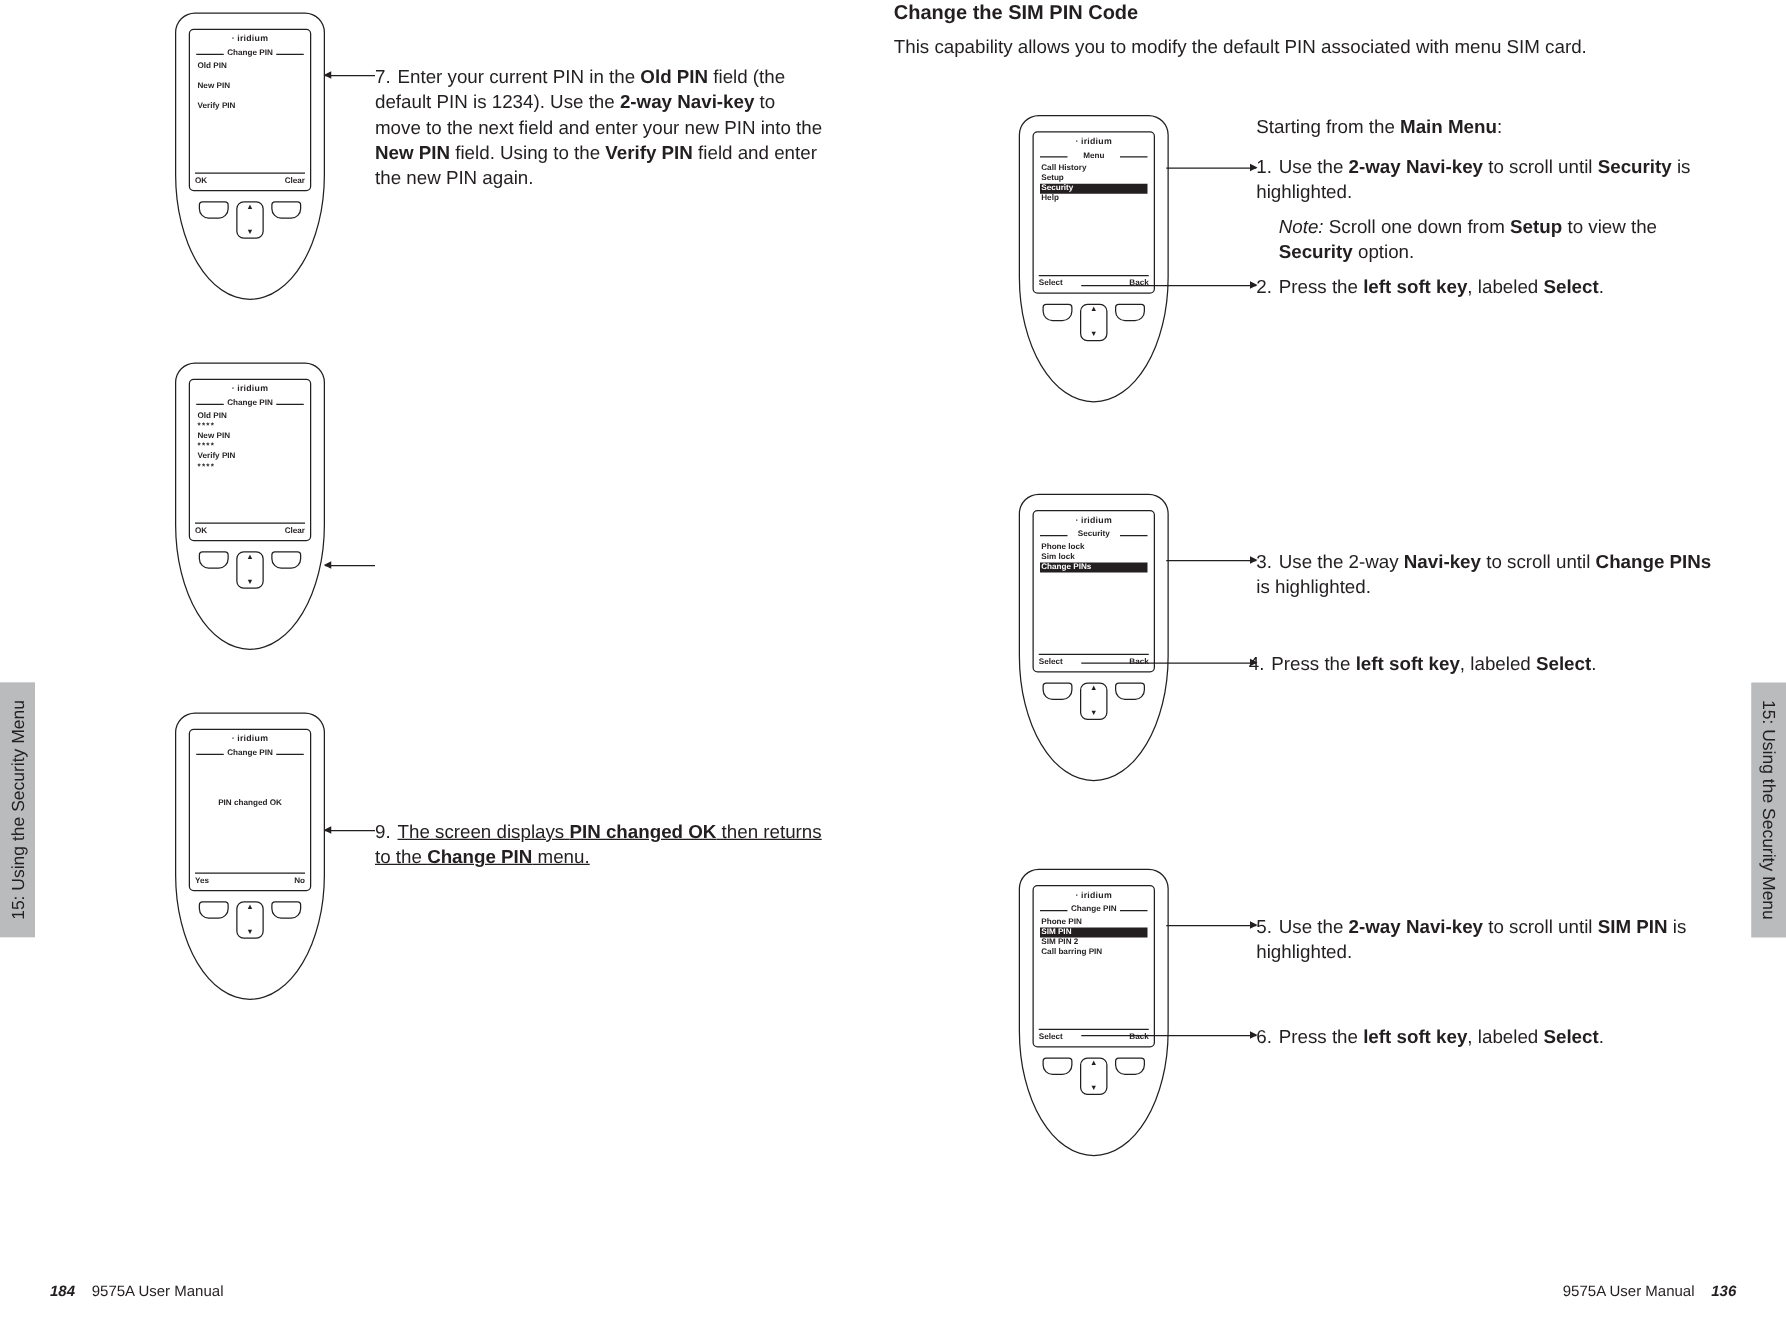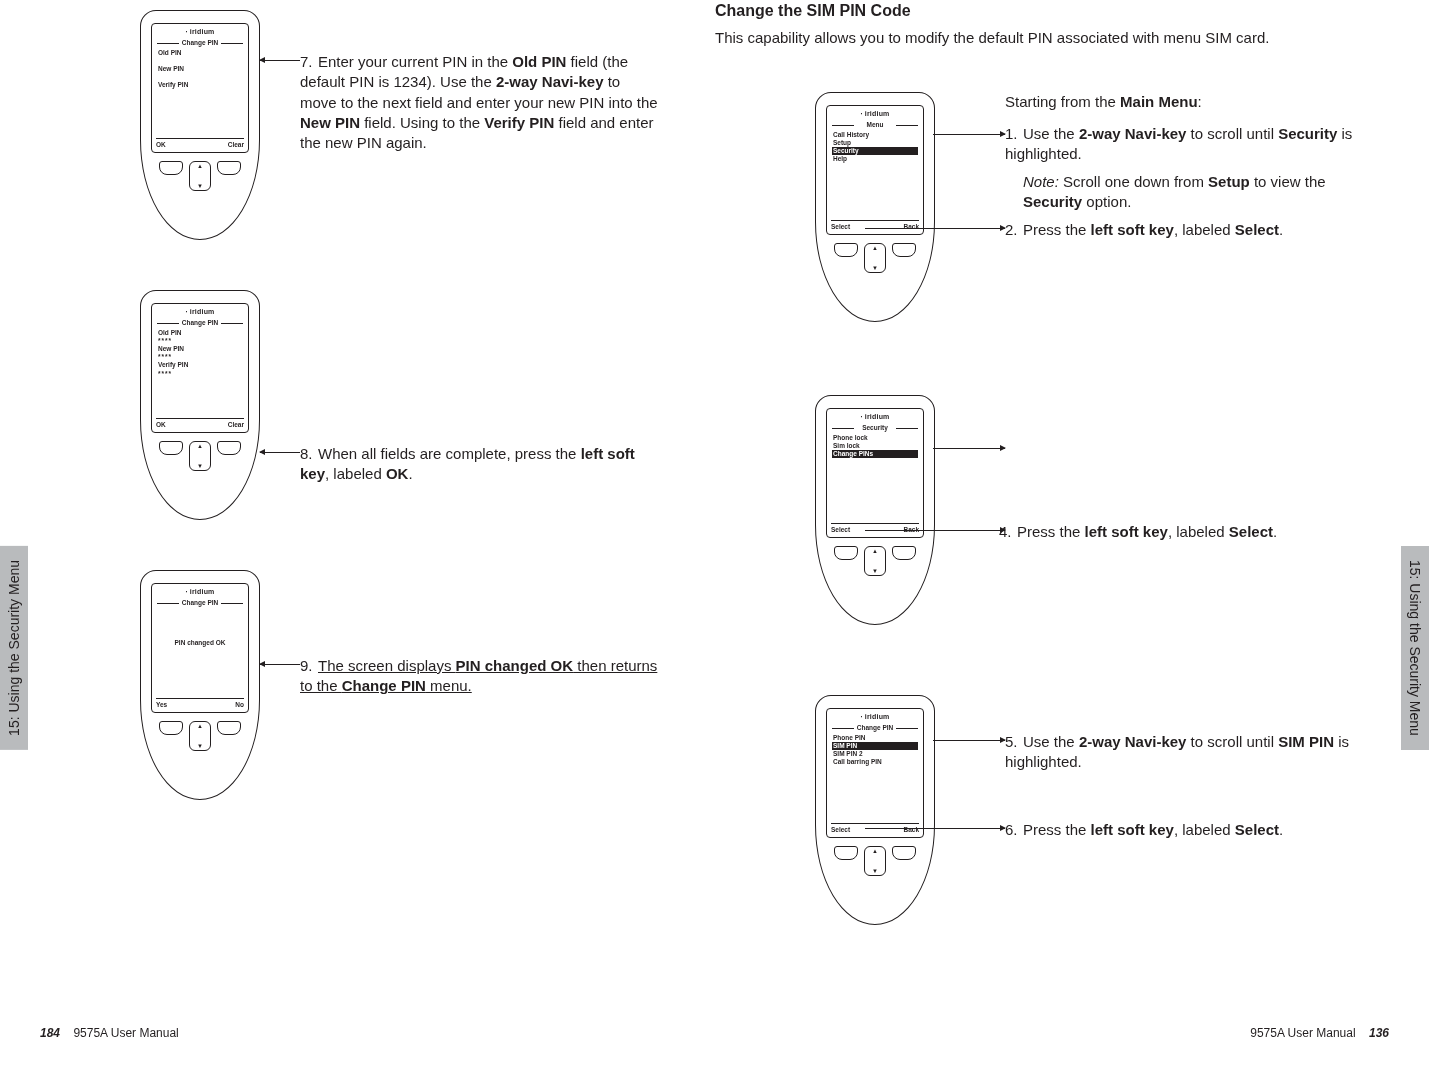--- a/index.html
+++ b/index.html
@@ -105,23 +105,20 @@
         </div>
       </div>
       <div class="keypad">
         <div class="soft"></div>
         <div class="nav"></div>
         <div class="soft"></div>
       </div>
     </div>
   </div>
   <div class="call arrow-left" style="left:260px; top:452px; width:40px;"></div>
-  <div class="instr" style="left:300px; top:444px; width:360px;">
-    <span class="num">8.</span><span>When all fields are complete, press the </span><b>left soft key</b><span>, labeled </span><b>OK</b><span>.</span>
-  </div>
 
   <div class="phone" style="left:140px; top:570px;">
     <div class="body">
       <div class="screen">
         <div class="brand"><span class="ant"></span><span>iridium</span></div>
         <div class="hdr">Change PIN</div>
         <div style="height:30px"></div>
         <div style="text-align:center">PIN changed OK</div>
         <div class="softkeys">
           <span>Yes</span>
@@ -208,20 +205,23 @@
         </div>
       </div>
       <div class="keypad">
         <div class="soft"></div>
         <div class="nav"></div>
         <div class="soft"></div>
       </div>
     </div>
   </div>
   <div class="call" style="left:218px; top:448px; width:72px;"></div>
+  <div class="instr" style="left:290px; top:440px; width:370px;">
+    <span class="num">3.</span><span>Use the 2-way </span><b>Navi-key</b><span> to scroll until </span><b>Change PINs</b><span> is highlighted.</span>
+  </div>
   <div class="call" style="left:150px; top:530px; width:140px;"></div>
   <div class="instr" style="left:284px; top:522px; width:370px;">
     <span class="num">4.</span><span>Press the </span><b>left soft key</b><span>, labeled </span><b>Select</b><span>.</span>
   </div>
 
   <div class="phone" style="left:100px; top:695px;">
     <div class="body">
       <div class="screen">
         <div class="brand"><span class="ant"></span><span>iridium</span></div>
         <div class="hdr">Change PIN</div>

